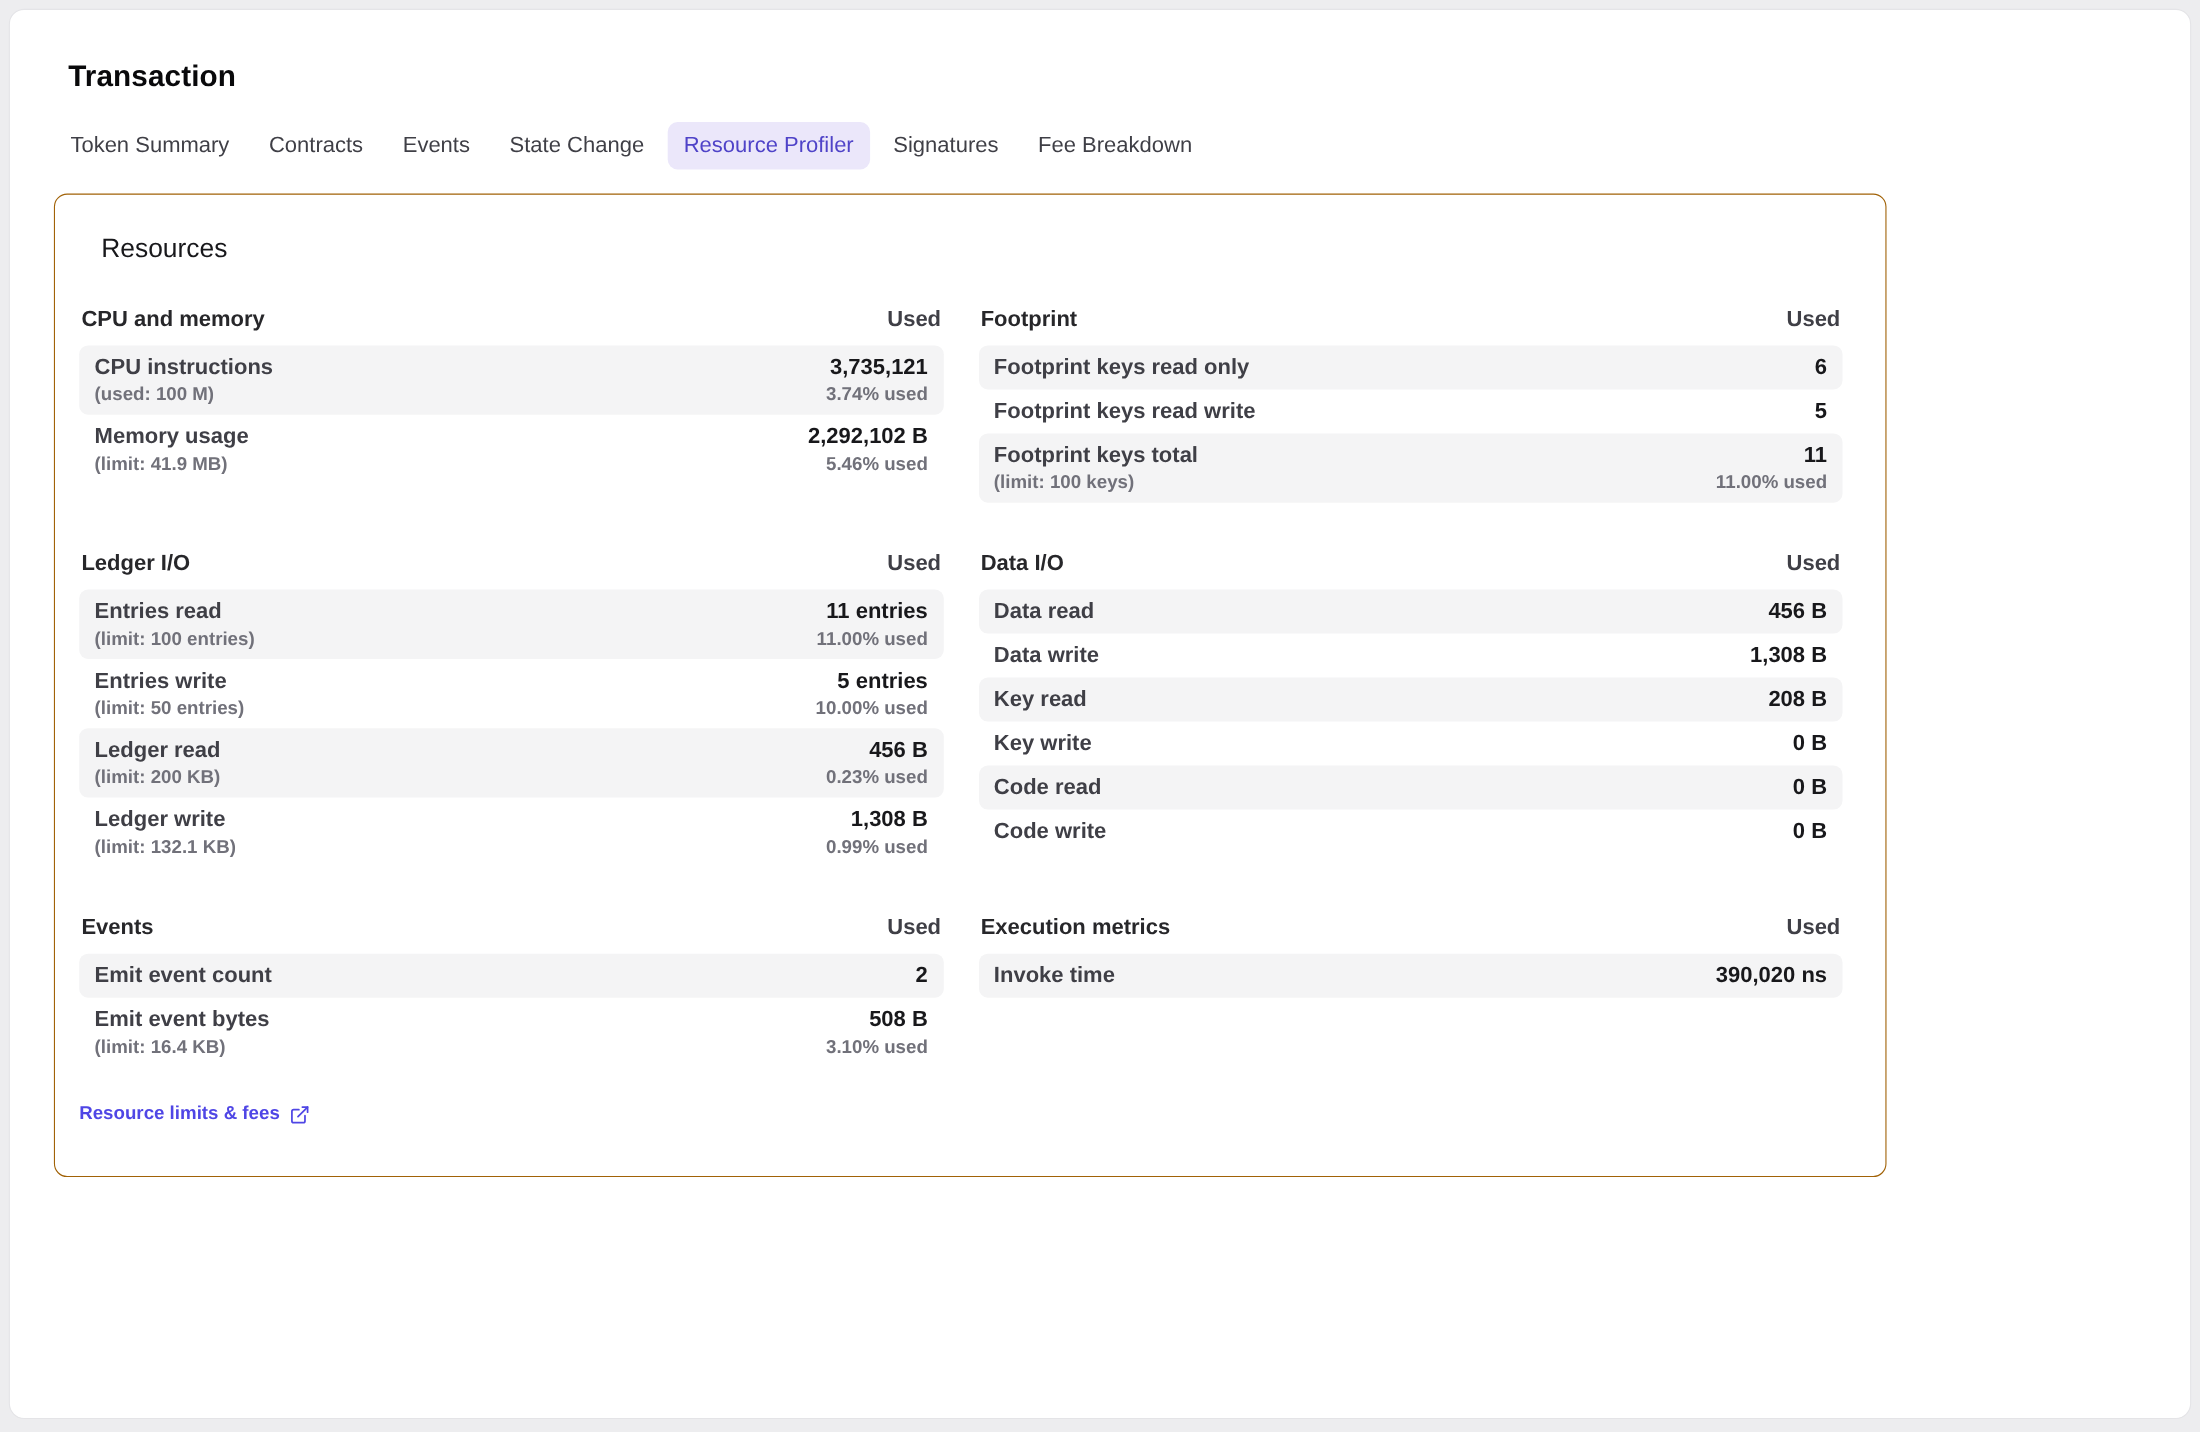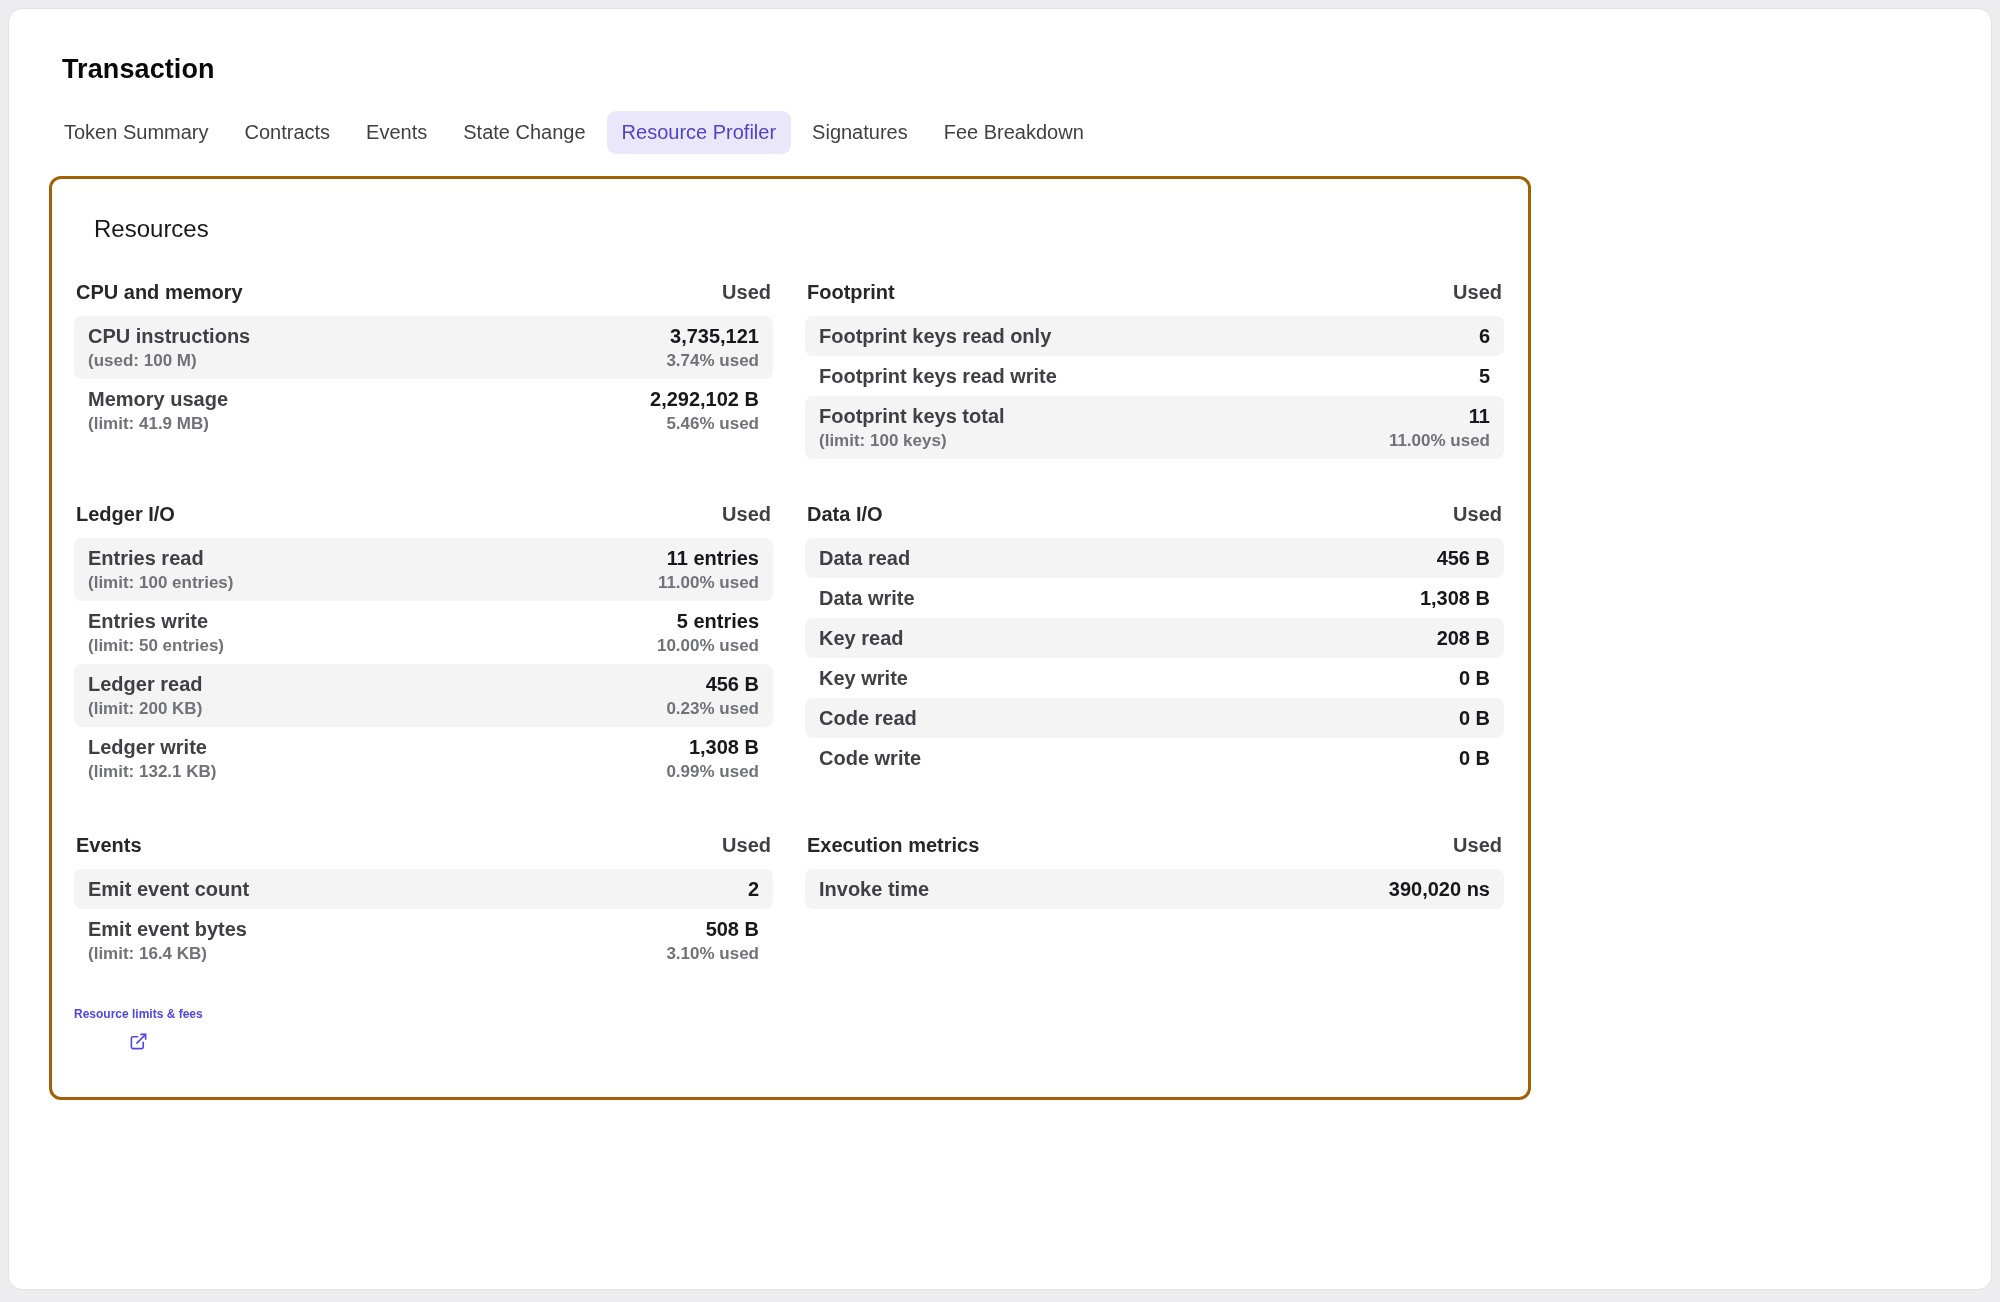--- a/index.html
+++ b/index.html
@@ -43,24 +43,24 @@
     border-radius: 9px;
     cursor: pointer;
     white-space: nowrap;
   }
   .tab.active {
     background: #ebe7fa;
     color: #4f43c8;
   }
   .resources-card {
     margin-top: 22px;
-    width: 1482px;
-    border: 3px solid #a16207;
+    width: 1666px;
+    border: 1px solid #a16207;
     border-radius: 12px;
-    padding: 32px 24px 46px 22px;
+    padding: 32px 39px 46px 22px;
     background: #ffffff;
   }
   .resources-title {
     font-size: 24px;
     font-weight: 500;
     color: #18181b;
     margin: 4px 0 38px 20px;
   }
   .resources-grid {
     display: grid;
@@ -88,27 +88,25 @@
   }
   .row.shaded { background: #f4f4f5; }
   .row-left { display: flex; flex-direction: column; }
   .row-right { display: flex; flex-direction: column; align-items: flex-end; text-align: center; }
   .row-label { font-size: 20px; color: #3f3f46; line-height: 26px; }
   .row-value { font-size: 20px; color: #18181b; line-height: 26px; }
   .row-sub   { font-size: 17px; color: #71717a; line-height: 23px; }
   .link-wrap { grid-column: 1; margin-top: -12px; }
   .res-link {
     display: inline-flex;
-    align-items: center;
     gap: 9px;
     color: #4f46e5;
-    font-size: 12px;
+    font-size: 17px;
     text-decoration: none;
     cursor: pointer;
-    flex-direction: column;
   }
   .res-link svg { display: block; margin-top: 2px; }
 </style>
 </head>
 <body>
 
 <div class="outer-card">
   <h1 class="page-title">Transaction</h1>
 
   <nav class="tab-bar">

